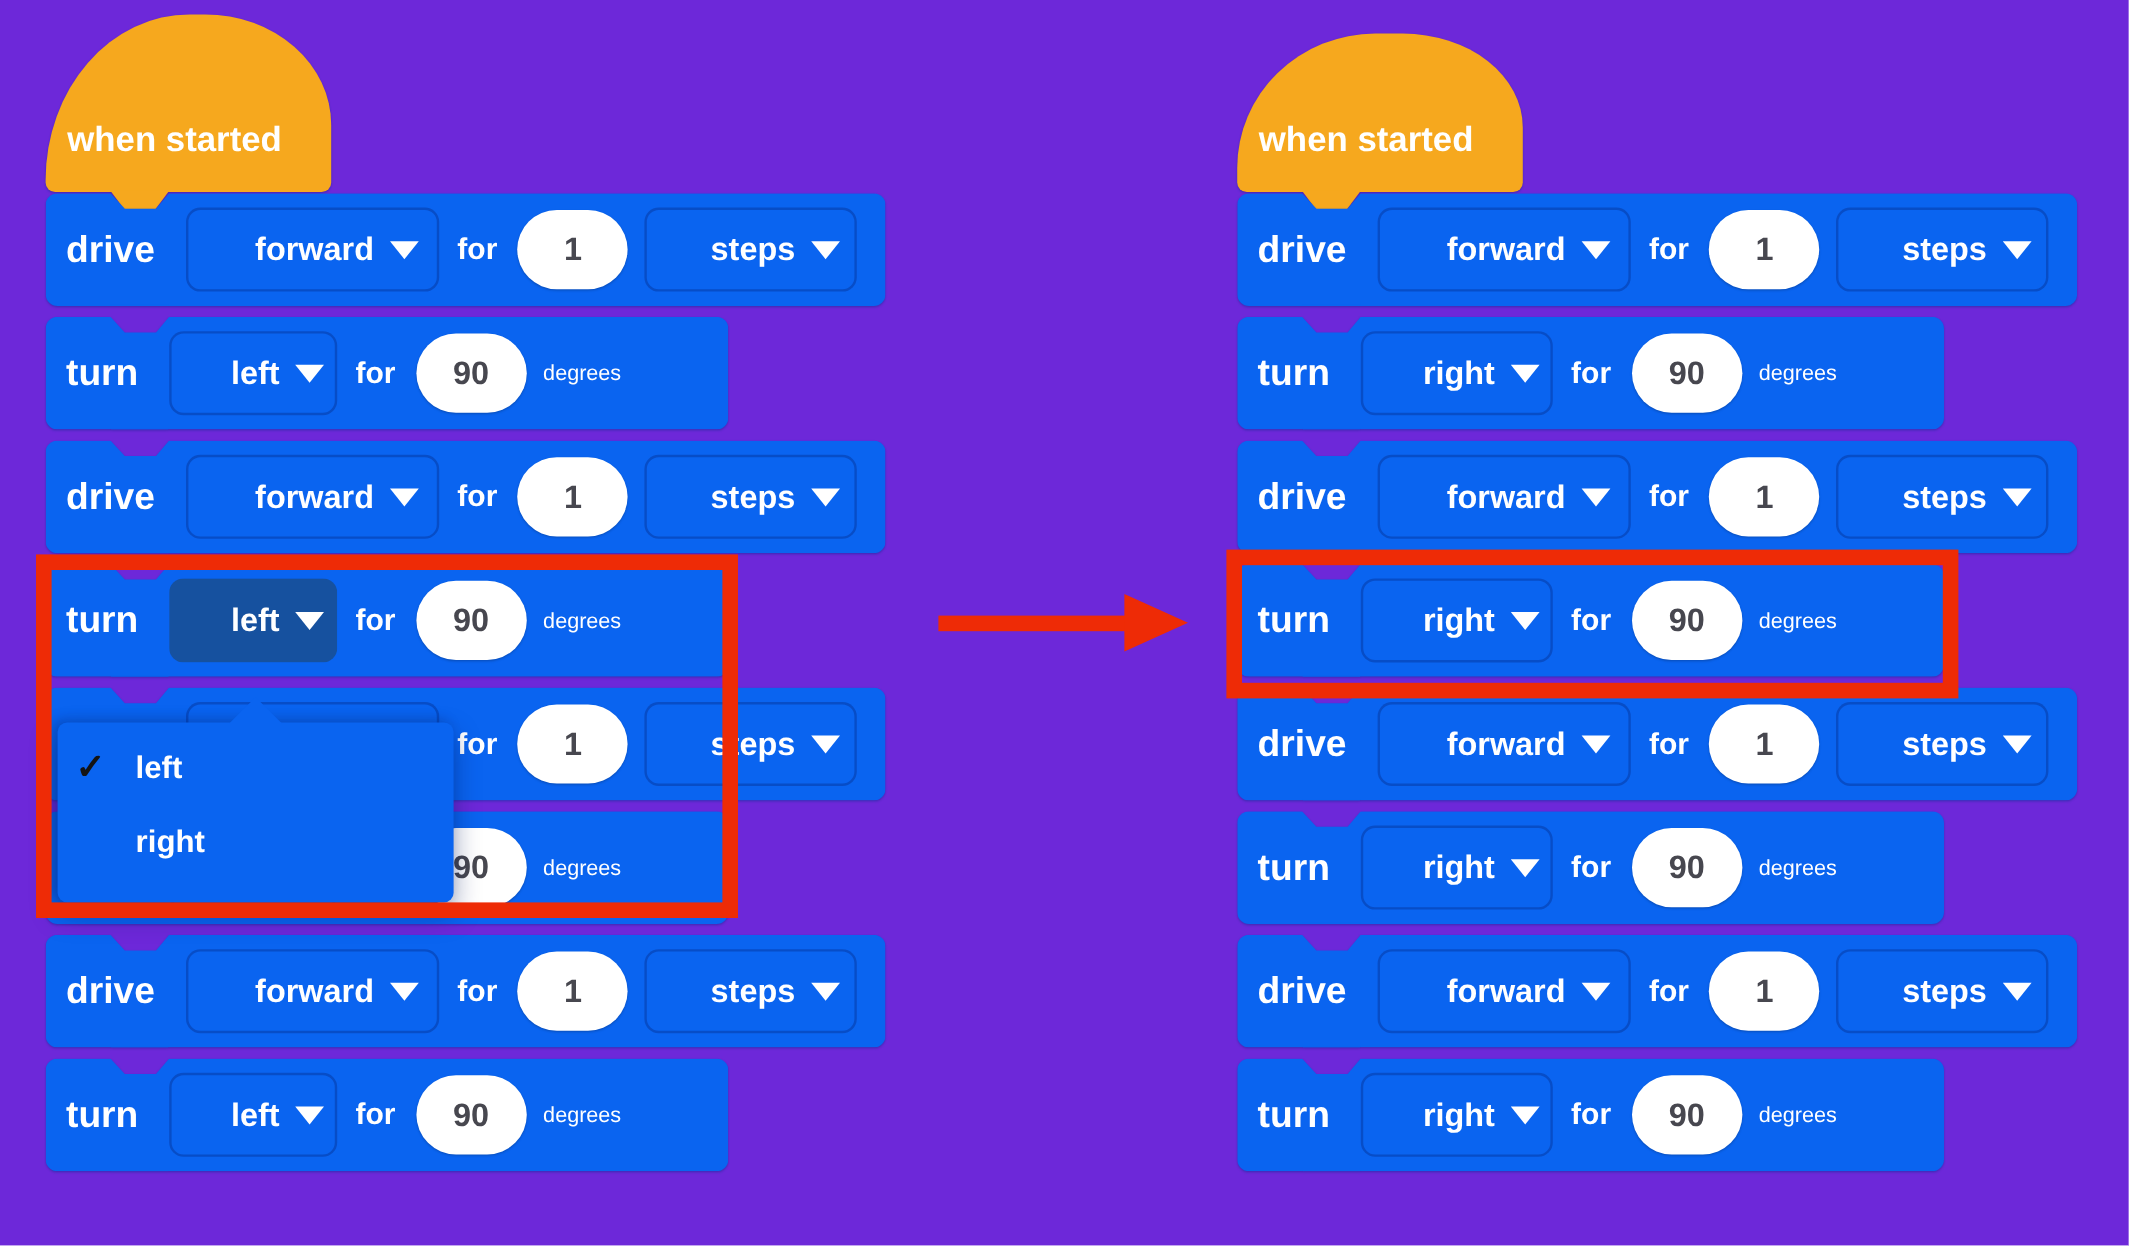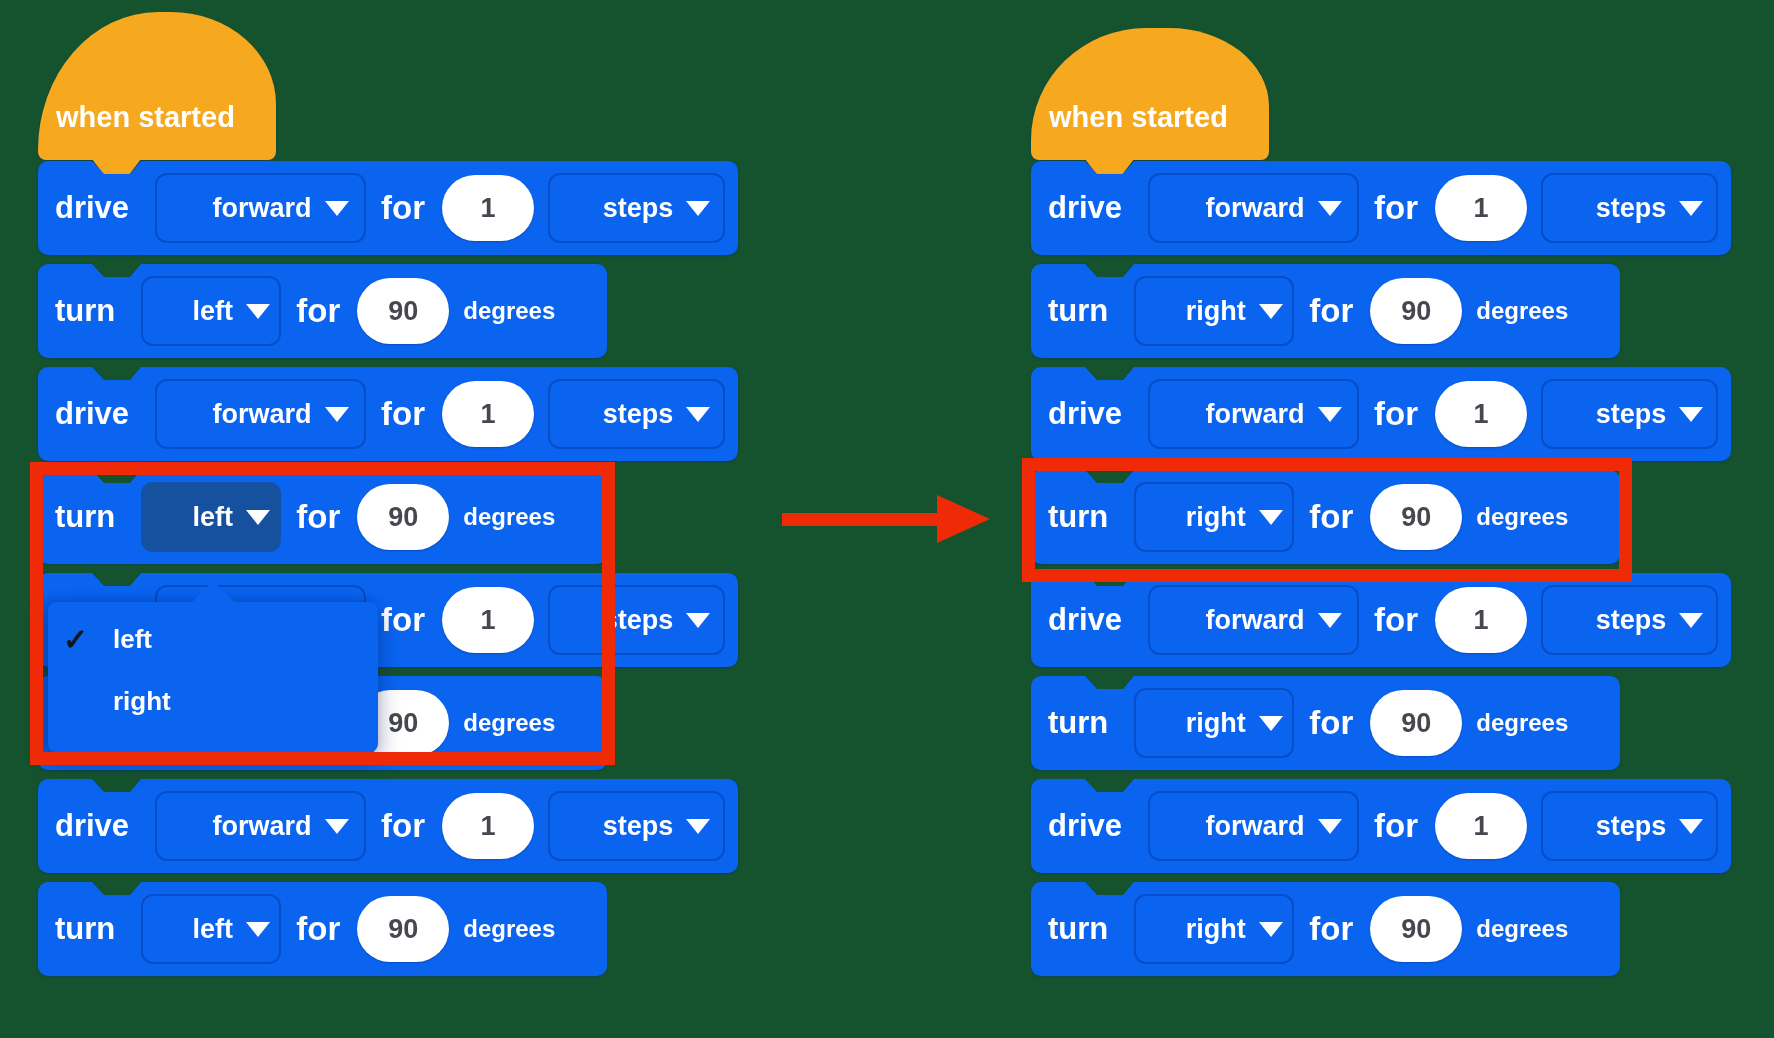--- a/index.html
+++ b/index.html
@@ -5,21 +5,21 @@
   :root{
     --blue:#0A64F0;
     --pressed:#16519F;
     --orange:#F6A81E;
     --red:#EE2B06;
     --numc:#47474F;
     --fieldline:rgba(6,58,165,.55);
   }
   html,body{margin:0;padding:0;background:#fff;}
   #canvas{
-    position:relative;width:1774px;height:1038px;background:#14532d;
+    position:relative;width:1774px;height:1038px;background:#6d28d9;
     font-family:"Liberation Sans", sans-serif;overflow:hidden;
   }
   .stack{position:absolute;top:0;height:1038px;}
   .bw{position:absolute;filter:drop-shadow(0 1px 1px rgba(6,45,130,.45));}
   
   .hat{
     position:relative;background:var(--orange);
     display:flex;align-items:flex-end;
     color:#fff;font-weight:700;font-size:29px;
     padding:0 0 26px 18px;box-sizing:border-box;
@@ -33,22 +33,22 @@
     box-sizing:border-box;
     clip-path:polygon(0 0,54px 0,66px 13px,92px 13px,103px 0,100% 0,100% 100%,0 100%);
   }
   .bump{
     position:absolute;left:54px;bottom:-16px;width:49px;height:17px;
     background:var(--blue);
     clip-path:polygon(0 0,100% 0,74% 100%,26% 100%);
   }
   .bump.orange{background:var(--orange);}
   .b-label{color:#fff;font-weight:700;font-size:31px;margin-left:17px;}
-  .b-for{color:#fff;font-weight:700;font-size:33px;margin-left:15px;}
-  .b-unit-label{color:#fff;font-weight:700;font-size:24px;margin-left:14px;}
+  .b-for{color:#fff;font-weight:700;font-size:25px;margin-left:15px;}
+  .b-unit-label{color:#fff;font-weight:400;font-size:18px;margin-left:14px;}
   .b-field{
     margin-left:26px;height:70px;border-radius:12px;
     border:2px solid var(--fieldline);background:var(--blue);
     display:flex;align-items:center;justify-content:center;gap:13px;
     color:#fff;font-weight:700;font-size:27px;box-sizing:border-box;padding-left:40px;
   }
   .b-field.pressed{background:var(--pressed);border-color:transparent;}
   .b-field.unit{margin-left:14px;align-items:center;}
   .car{width:0;height:0;border-left:12px solid transparent;border-right:12px solid transparent;border-top:15px solid #fff;}
   .bub{

